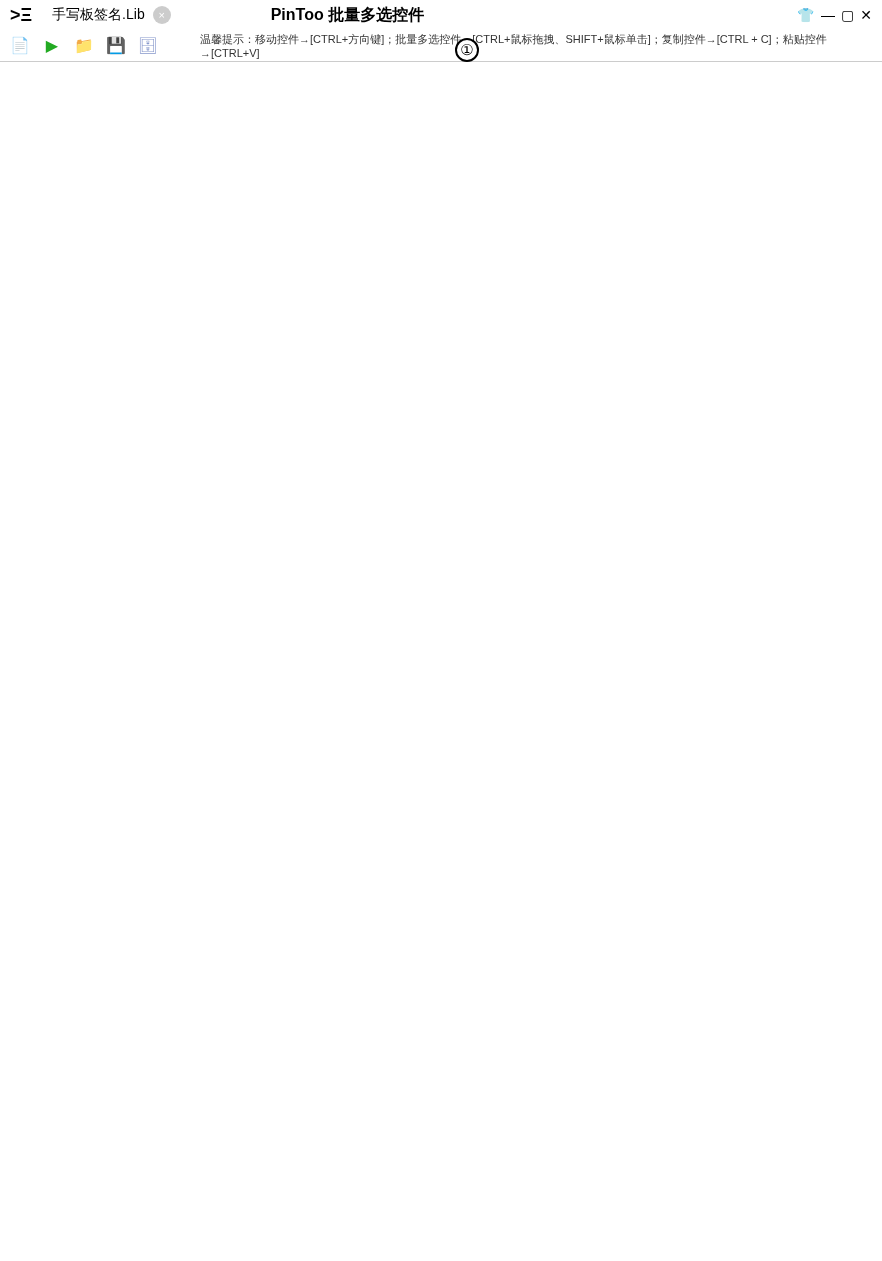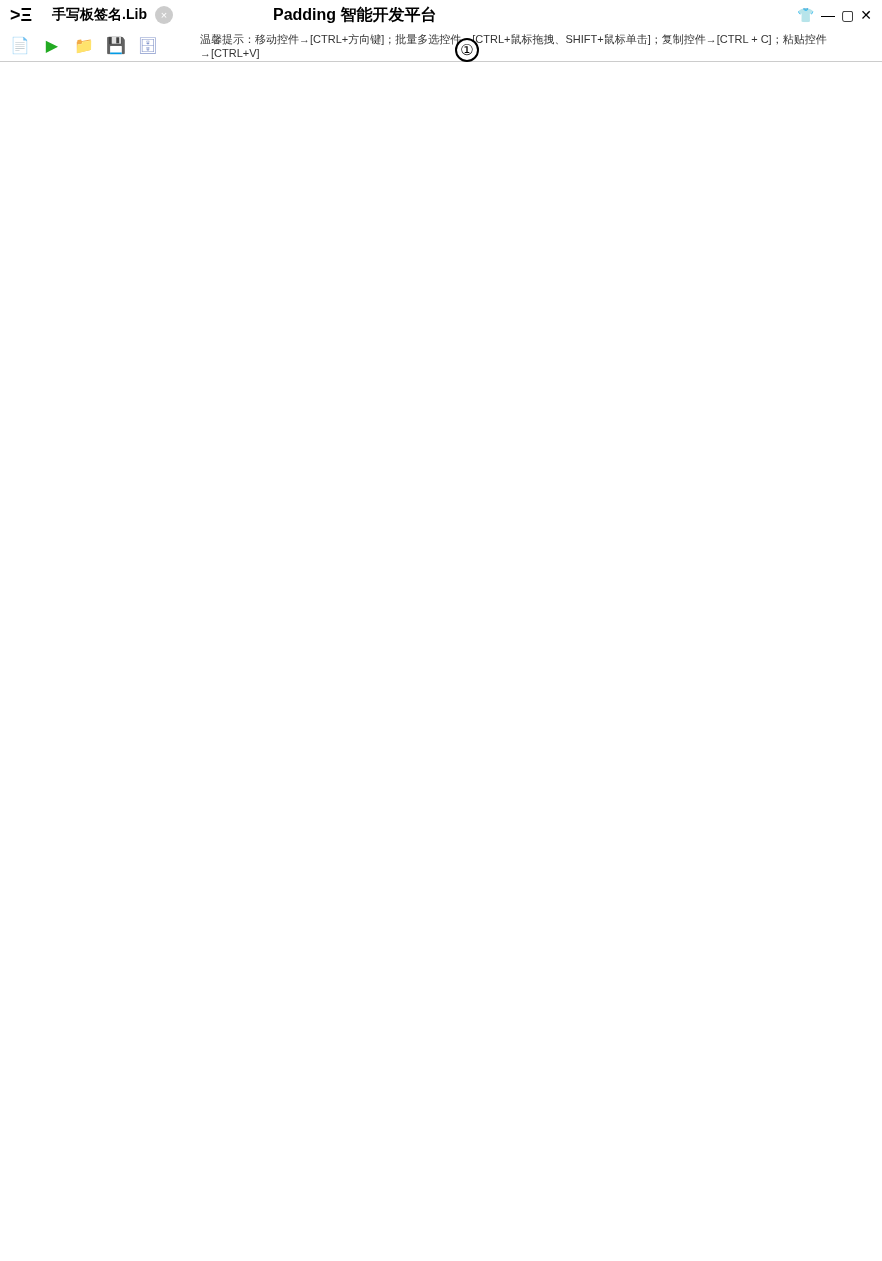--- a/index.html
+++ b/index.html
@@ -1,21 +1,21 @@
 <!DOCTYPE html>
 <html><head>
 <meta charset="utf-8">
 <style>
 * { box-sizing: border-box; margin: 0; padding: 0; }
 body { font-family: "Microsoft YaHei", Arial, sans-serif; font-size: 12px; background: #fff; width: 882px; position: relative; }
 
 
 .titlebar { display: flex; align-items: center; padding: 4px 10px; height: 30px; }
 .titlebar .logo { font-size: 18px; font-weight: bold; margin-right: 20px; }
-.titlebar .filename { font-weight: bold; font-size: 14px; margin-right: 8px; }
+.titlebar .filename { font-weight: normal; font-size: 14px; margin-right: 8px; }
 .titlebar .close-tab { width: 18px; height: 18px; border-radius: 50%; background: #ccc; color: #fff; display: flex; align-items: center; justify-content: center; font-size: 11px; margin-right: 100px; }
 .titlebar .apptitle { font-weight: bold; font-size: 16px; flex: 1; text-align: left; }
 .titlebar .winbtns { display: flex; gap: 6px; align-items: center; font-size: 14px; }
 
 
 .maintoolbar { display: flex; align-items: center; padding: 4px 10px; height: 32px; border-bottom: 1px solid #ccc; gap: 12px; }
 .tbicon { width: 20px; height: 20px; display: flex; align-items: center; justify-content: center; font-size: 16px; }
 .hint-text { font-size: 11px; color: #333; flex: 1; text-align: left; padding-left: 30px; }
 
 
@@ -123,21 +123,21 @@
 
 .small-o { position: absolute; font-size: 11px; color: #888; }
 </style>
 </head>
 <body>
 
 <div class="titlebar">
   <span class="logo">&gt;Ξ</span>
   <span class="filename">手写板签名.Lib</span>
   <span class="close-tab">×</span>
-  <span class="apptitle">Padding 智能开发平台</span>
+  <span class="apptitle">PinToo 批量多选控件</span>
   <div class="winbtns">
     <span>👕</span>
     <span>—</span>
     <span>▢</span>
     <span>✕</span>
   </div>
 </div>
 
 <div class="maintoolbar">
   <span class="tbicon" style="color:#2a8">📄</span>

